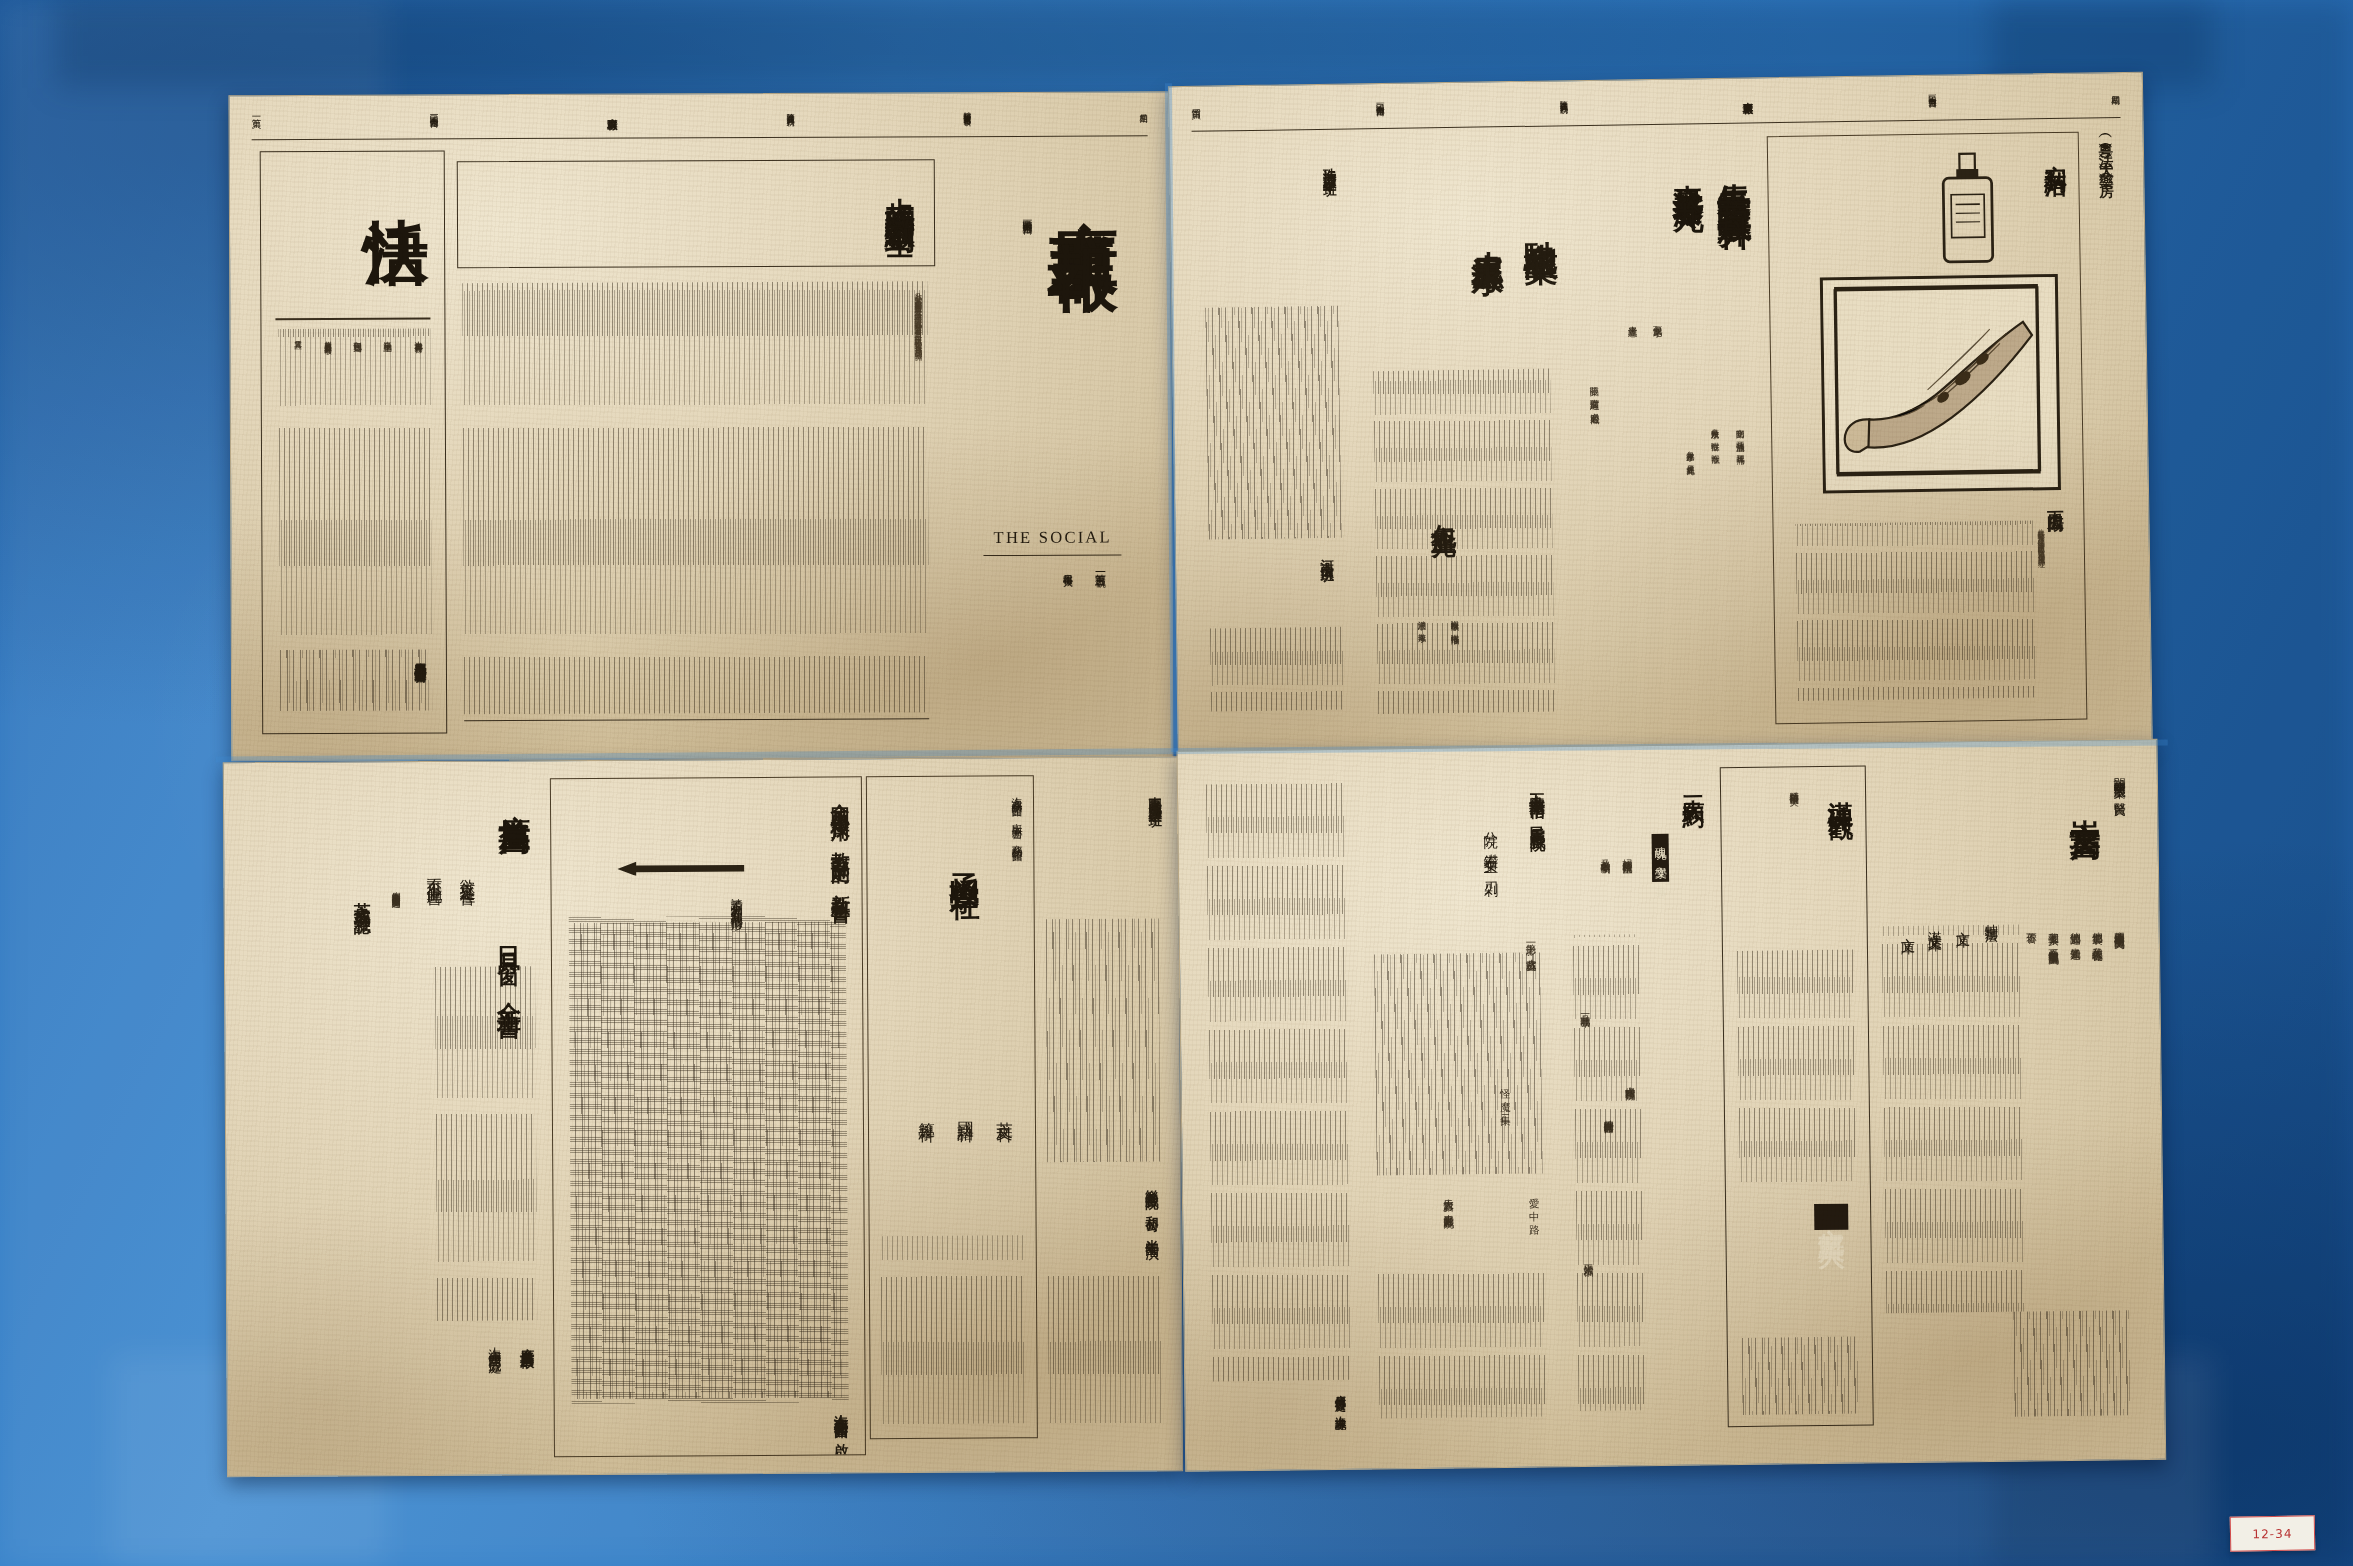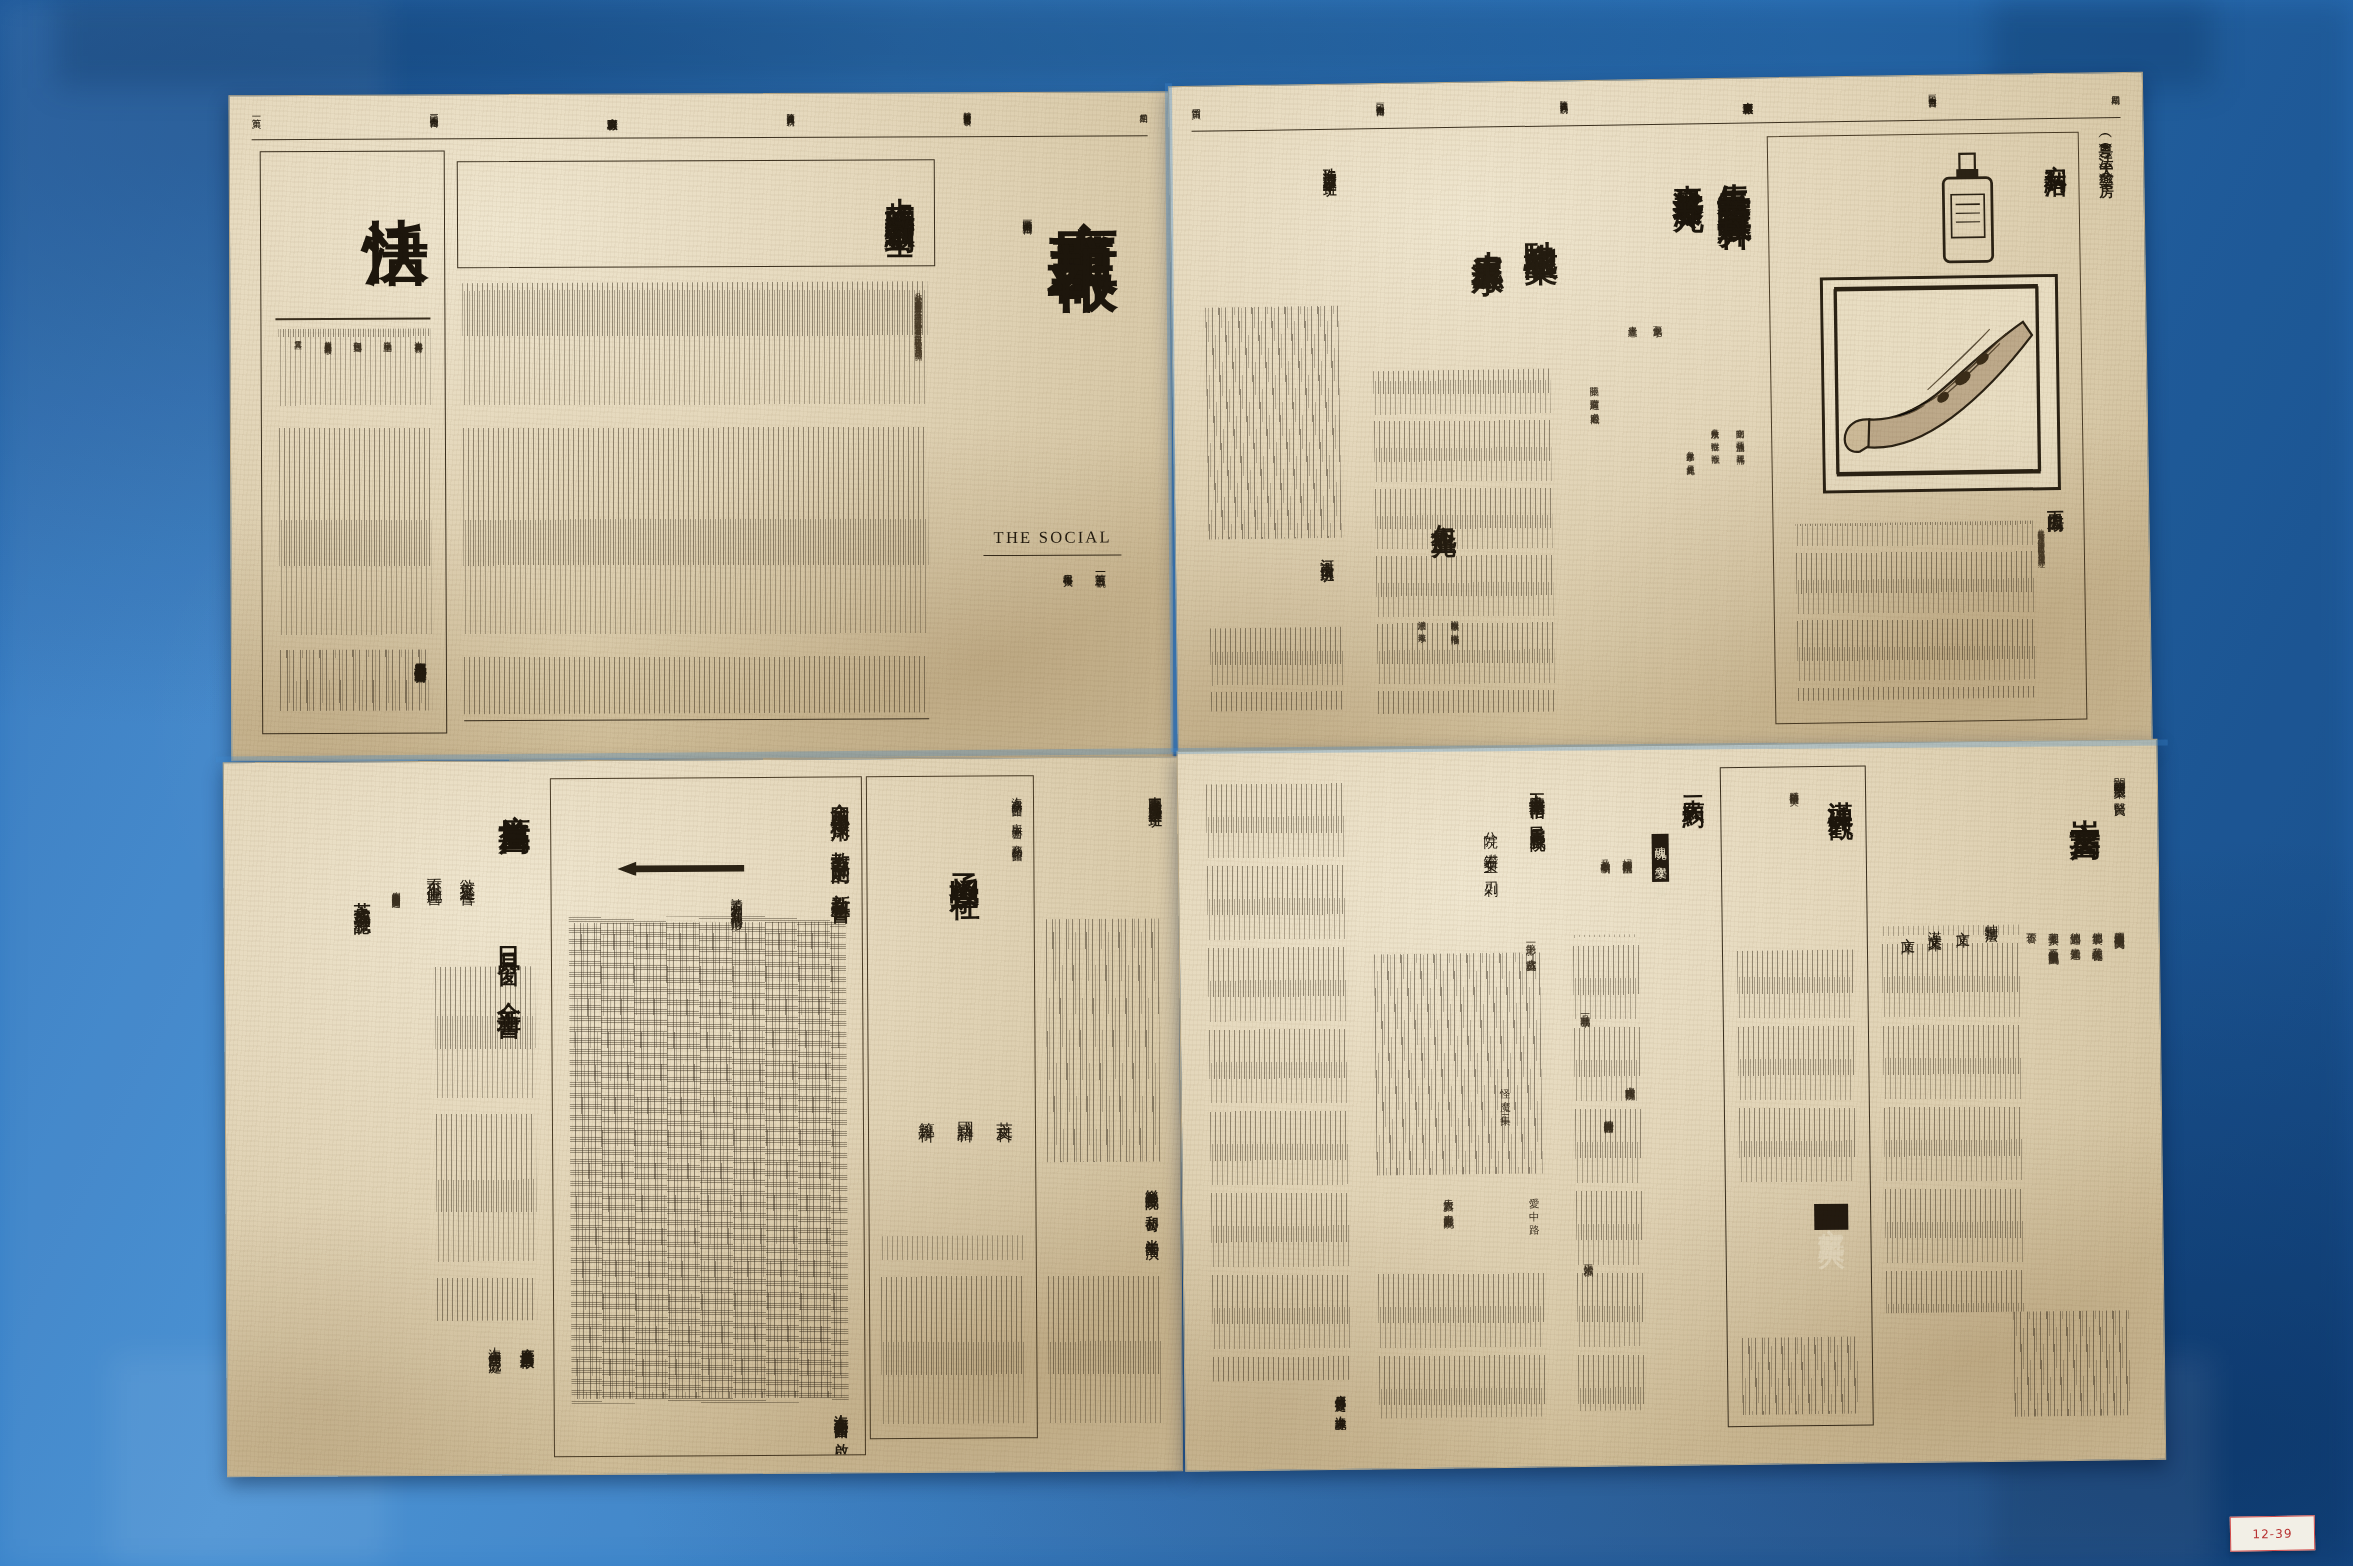--- a/index.html
+++ b/index.html
@@ -369,15 +369,15 @@
     </div>
 
     <div class="grain"></div>
   </div>
 
   <div class="edge-tear" style="left:955px;top:0;width:6.6px;height:669px;opacity:.35;"></div>
   <div class="edge-tear" style="left:0;top:665px;width:1952px;height:5.5px;opacity:.3;"></div>
 </div>
 
 <div class="tag">
-  <span>12-39</span>
+  <span>12-34</span>
 </div>
 
 
 </body></html>

